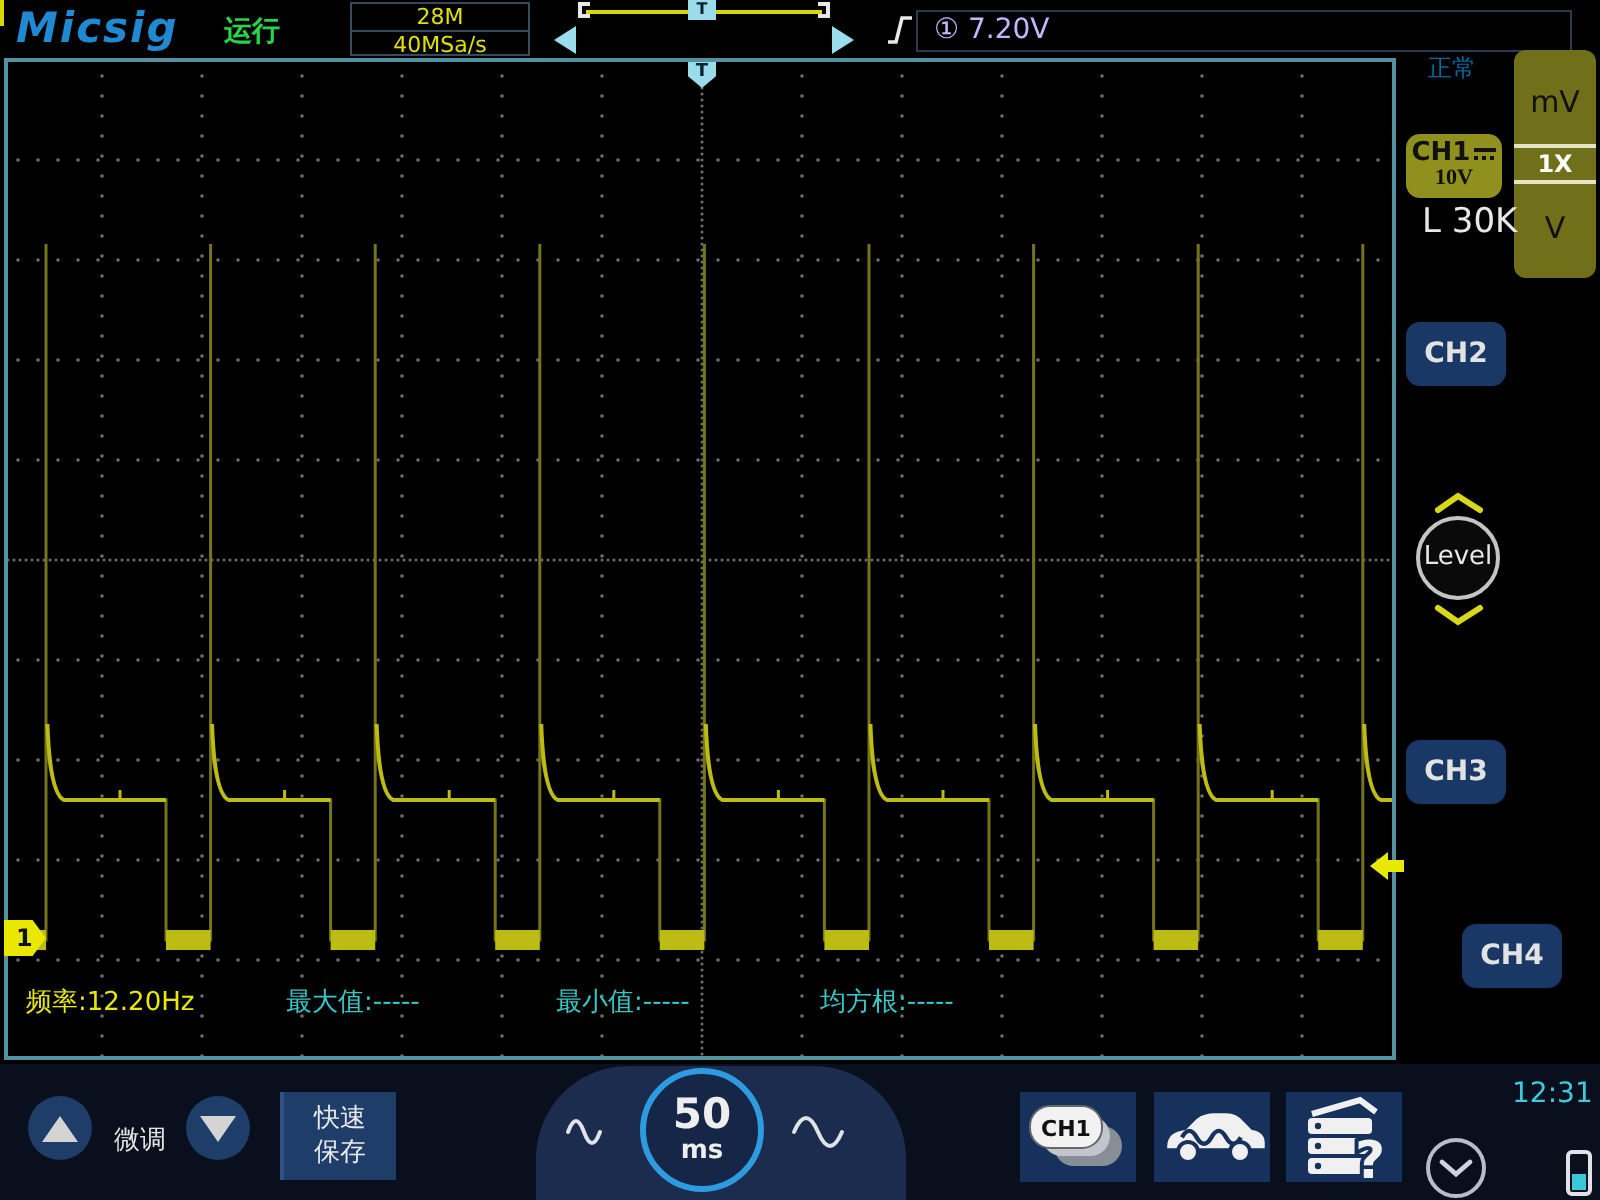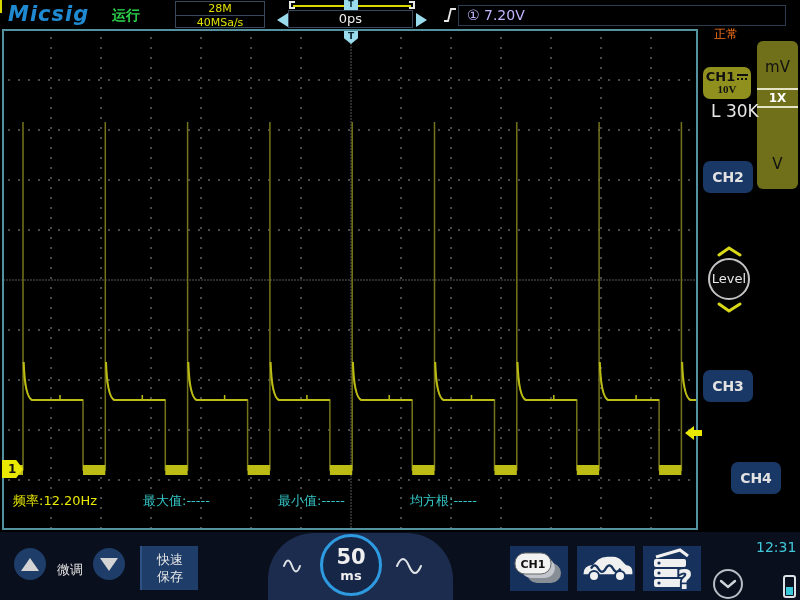--- a/index.html
+++ b/index.html
@@ -34,22 +34,22 @@
   .ch1-badge{left:2px;top:460px;width:21px;height:18px;background:#e8e800;color:#111;font-size:12px;font-weight:bold;
              text-align:left;padding-left:6px;line-height:18px;box-sizing:border-box;
              clip-path:polygon(0 0,68% 0,100% 50%,68% 100%,0 100%);}
   .trig-arrow{left:685px;top:426px;}
   .meas{top:492px;font-size:13px;white-space:nowrap;}
   .meas.c0{left:13px;color:#e8e800;}
   .meas.c1{left:143px;color:#35c8c8;}
   .meas.c2{left:278px;color:#35c8c8;}
   .meas.c3{left:410px;color:#35c8c8;}
   
-  .acq-mode{left:714px;top:26px;width:44px;font-size:12px;color:#f97316;}
-  .probe-col{left:757px;top:41px;width:41px;height:148px;background:#70701a;border-radius:6px;}
+  .acq-mode{left:714px;top:26px;width:44px;font-size:12px;color:#0369a1;}
+  .probe-col{left:757px;top:25px;width:41px;height:114px;background:#70701a;border-radius:6px;}
   .probe-top{position:absolute;top:0;left:0;width:100%;height:47px;color:#111;font-size:15px;text-align:center;line-height:52px;}
   .probe-mid{position:absolute;top:47px;left:0;width:100%;height:20px;border-top:2px solid #e4e4c4;border-bottom:2px solid #e4e4c4;
              box-sizing:border-box;color:#fff;font-size:12px;font-weight:bold;text-align:center;line-height:16px;}
   .probe-bot{position:absolute;bottom:0;left:0;width:100%;height:47px;color:#111;font-size:15px;text-align:center;line-height:44px;}
   .ch1-btn{left:703px;top:67px;width:48px;height:32px;background:#90901f;border-radius:7px;text-align:center;}
   .ch1-line1{margin-top:3px;font-size:13px;font-weight:bold;color:#111;line-height:13px;display:flex;align-items:center;justify-content:center;gap:2px;}
   .ch1-line2{font-size:11px;font-weight:bold;color:#111;line-height:12px;font-family:Liberation Serif, serif;}
   .imp{left:711px;top:101px;font-size:17px;color:#e8e8e8;}
   .chbtn{width:50px;height:32px;background:#1a3866;border-radius:7px;color:#e2e2e2;font-size:14px;font-weight:bold;
          text-align:center;line-height:32px;}
@@ -102,21 +102,20 @@
       <div class="acqdiv"></div>
       <div class="acqrow">40MSa/s</div>
     </div>
 
     <div class="abs tl-brk-l"></div>
     <div class="abs tl-line"></div>
     <div class="abs tl-brk-r"></div>
     <div class="abs t-chip">T</div>
 
     <div class="abs arrow-l"></div>
-    <div class="abs posbox">0ps</div>
     <div class="abs arrow-r"></div>
 
     <svg class="abs slope" width="15" height="17">
       <polyline points="1,14 5,14 8,2 13,2" fill="none" stroke="#e8e8e8" stroke-width="1.8"></polyline>
     </svg>
     <div class="abs trigbox">① 7.20V</div>
   </div>
 
   <svg class="abs" id="plot-svg" viewBox="0 0 800 600">
       <g fill="#6e6e6e">

